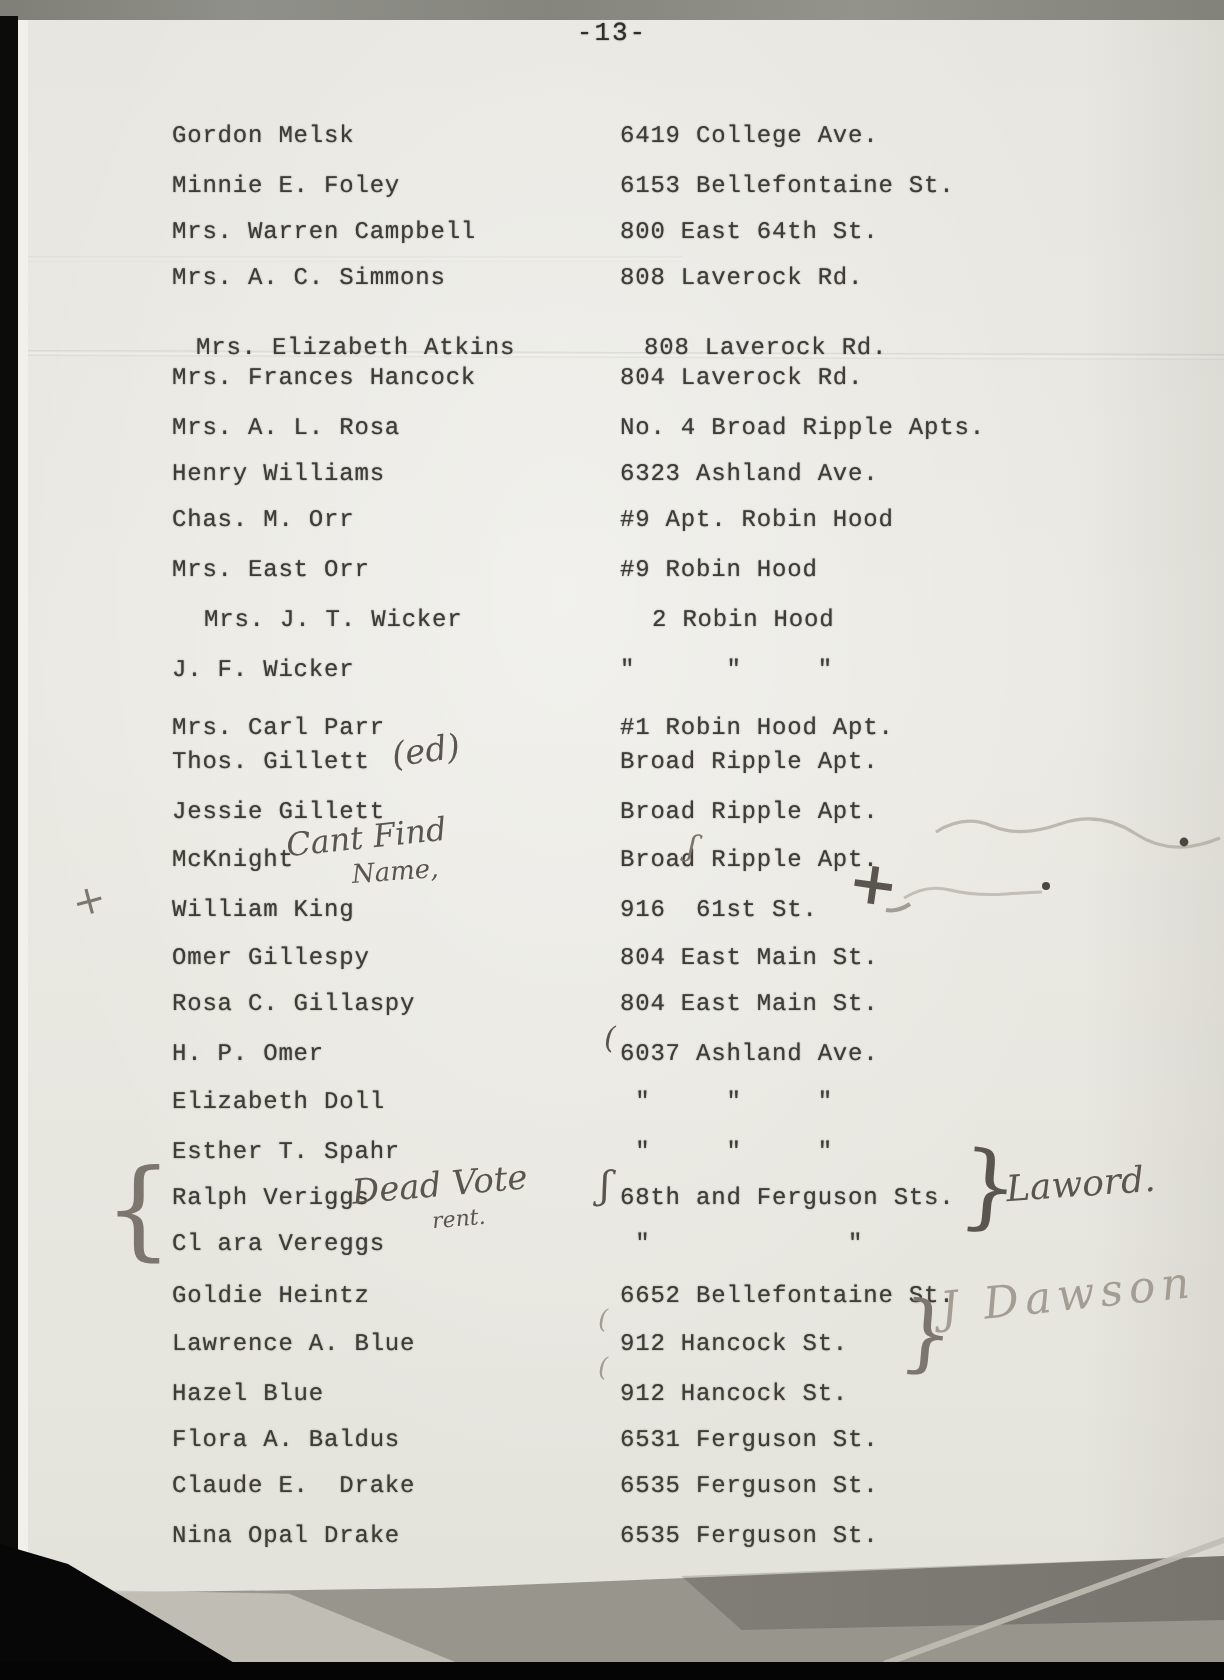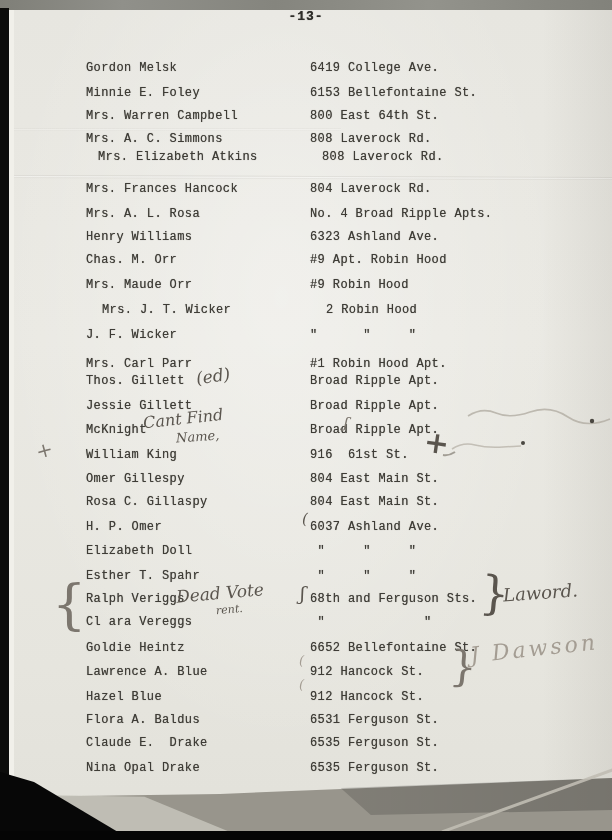--- a/index.html
+++ b/index.html
@@ -32,21 +32,21 @@
     clip-path:polygon(55% 18px,100% 8px,100% 40px,60% 45px);}
   .fold-light{position:absolute;left:40px;top:795px;width:190px;height:37px;background:#c6c4bb;opacity:.85;
     clip-path:polygon(0 0,55% 5%,100% 100%,12% 100%);}
   .fold-diag{position:absolute;left:430px;top:762px;width:200px;height:3px;background:#c0bdb3;
     transform:rotate(-20deg);transform-origin:right center;opacity:.9;}
   .black-bottom{position:absolute;left:0;top:831px;width:612px;height:9px;background:#050505;}
   .black-corner{position:absolute;left:0;top:772px;width:130px;height:60px;background:#070707;
     clip-path:polygon(0 0,34px 10px,118px 60px,0 60px);}
   
   .pageno{position:absolute;left:0;top:9px;width:612px;text-align:center;
-    font-size:13px;font-weight:bold;color:#2e2d29;letter-spacing:1px;
+    font-size:13px;font-weight:normal;color:#2e2d29;letter-spacing:1px;
     text-shadow:0 0 .7px rgba(46,45,41,.9);}
   .row{position:absolute;left:86px;white-space:pre;font-size:12px;color:#3e3c36;
     letter-spacing:.4px;text-shadow:0 0 .7px rgba(62,60,54,.75);}
   .row .name{display:inline-block;width:224px;}
   
   .hw{position:absolute;font-family:"DejaVu Serif","Liberation Serif",serif;font-style:italic;
     white-space:pre;line-height:1;}
   .hw.dark{color:#5a554e;}
   .hw.mid{color:#7c766e;}
   .hw.faint{color:#a49d93;}
@@ -67,26 +67,26 @@
   <div class="left-strip"></div>
   <div class="left-sliver"></div>
 
   <div class="pageno">-13-</div>
 
   <div id="rows">
       <div class="row" style="top: 61px;"><span class="name">Gordon Melsk</span><span class="addr">6419 College Ave.</span></div>
       <div class="row" style="top: 86.15px;"><span class="name">Minnie E. Foley</span><span class="addr">6153 Bellefontaine St.</span></div>
       <div class="row" style="top: 109.3px;"><span class="name">Mrs. Warren Campbell</span><span class="addr">800 East 64th St.</span></div>
       <div class="row" style="top: 132.45px;"><span class="name">Mrs. A. C. Simmons</span><span class="addr">808 Laverock Rd.</span></div>
-      <div class="row" style="top: 150px; padding-left: 12px;"><span class="name">Mrs. Elizabeth Atkins</span><span class="addr">808 Laverock Rd.</span></div>
+      <div class="row" style="top: 167px; padding-left: 12px;"><span class="name">Mrs. Elizabeth Atkins</span><span class="addr">808 Laverock Rd.</span></div>
       <div class="row" style="top: 181.75px;"><span class="name">Mrs. Frances Hancock</span><span class="addr">804 Laverock Rd.</span></div>
       <div class="row" style="top: 206.9px;"><span class="name">Mrs. A. L. Rosa</span><span class="addr">No. 4 Broad Ripple Apts.</span></div>
       <div class="row" style="top: 230.05px;"><span class="name">Henry Williams</span><span class="addr">6323 Ashland Ave.</span></div>
       <div class="row" style="top: 253.2px;"><span class="name">Chas. M. Orr</span><span class="addr">#9 Apt. Robin Hood</span></div>
-      <div class="row" style="top: 278.35px;"><span class="name">Mrs. Maude Orr</span><span class="addr">#9 Robin Hood</span></div>
+      <div class="row" style="top: 278.35px;"><span class="name">Mrs. East Orr</span><span class="addr">#9 Robin Hood</span></div>
       <div class="row" style="top: 302.5px; margin-left: 16px;"><span class="name">Mrs. J. T. Wicker</span><span class="addr">2 Robin Hood</span></div>
       <div class="row" style="top: 327.65px;"><span class="name">J. F. Wicker</span><span class="addr">"      "     "</span></div>
       <div class="row" style="top: 357px;"><span class="name">Mrs. Carl Parr</span><span class="addr">#1 Robin Hood Apt.</span></div>
       <div class="row" style="top: 373.95px;"><span class="name">Thos. Gillett</span><span class="addr">Broad Ripple Apt.</span></div>
       <div class="row" style="top: 399.1px;"><span class="name">Jessie Gillett</span><span class="addr">Broad Ripple Apt.</span></div>
       <div class="row" style="top: 423.25px;"><span class="name">McKnight</span><span class="addr">Broad Ripple Apt.</span></div>
       <div class="row" style="top: 448.4px;"><span class="name">William King</span><span class="addr">916  61st St.</span></div>
       <div class="row" style="top: 471.55px;"><span class="name">Omer Gillespy</span><span class="addr">804 East Main St.</span></div>
       <div class="row" style="top: 494.7px;"><span class="name">Rosa C. Gillaspy</span><span class="addr">804 East Main St.</span></div>
       <div class="row" style="top: 519.85px;"><span class="name">H. P. Omer</span><span class="addr">6037 Ashland Ave.</span></div>

